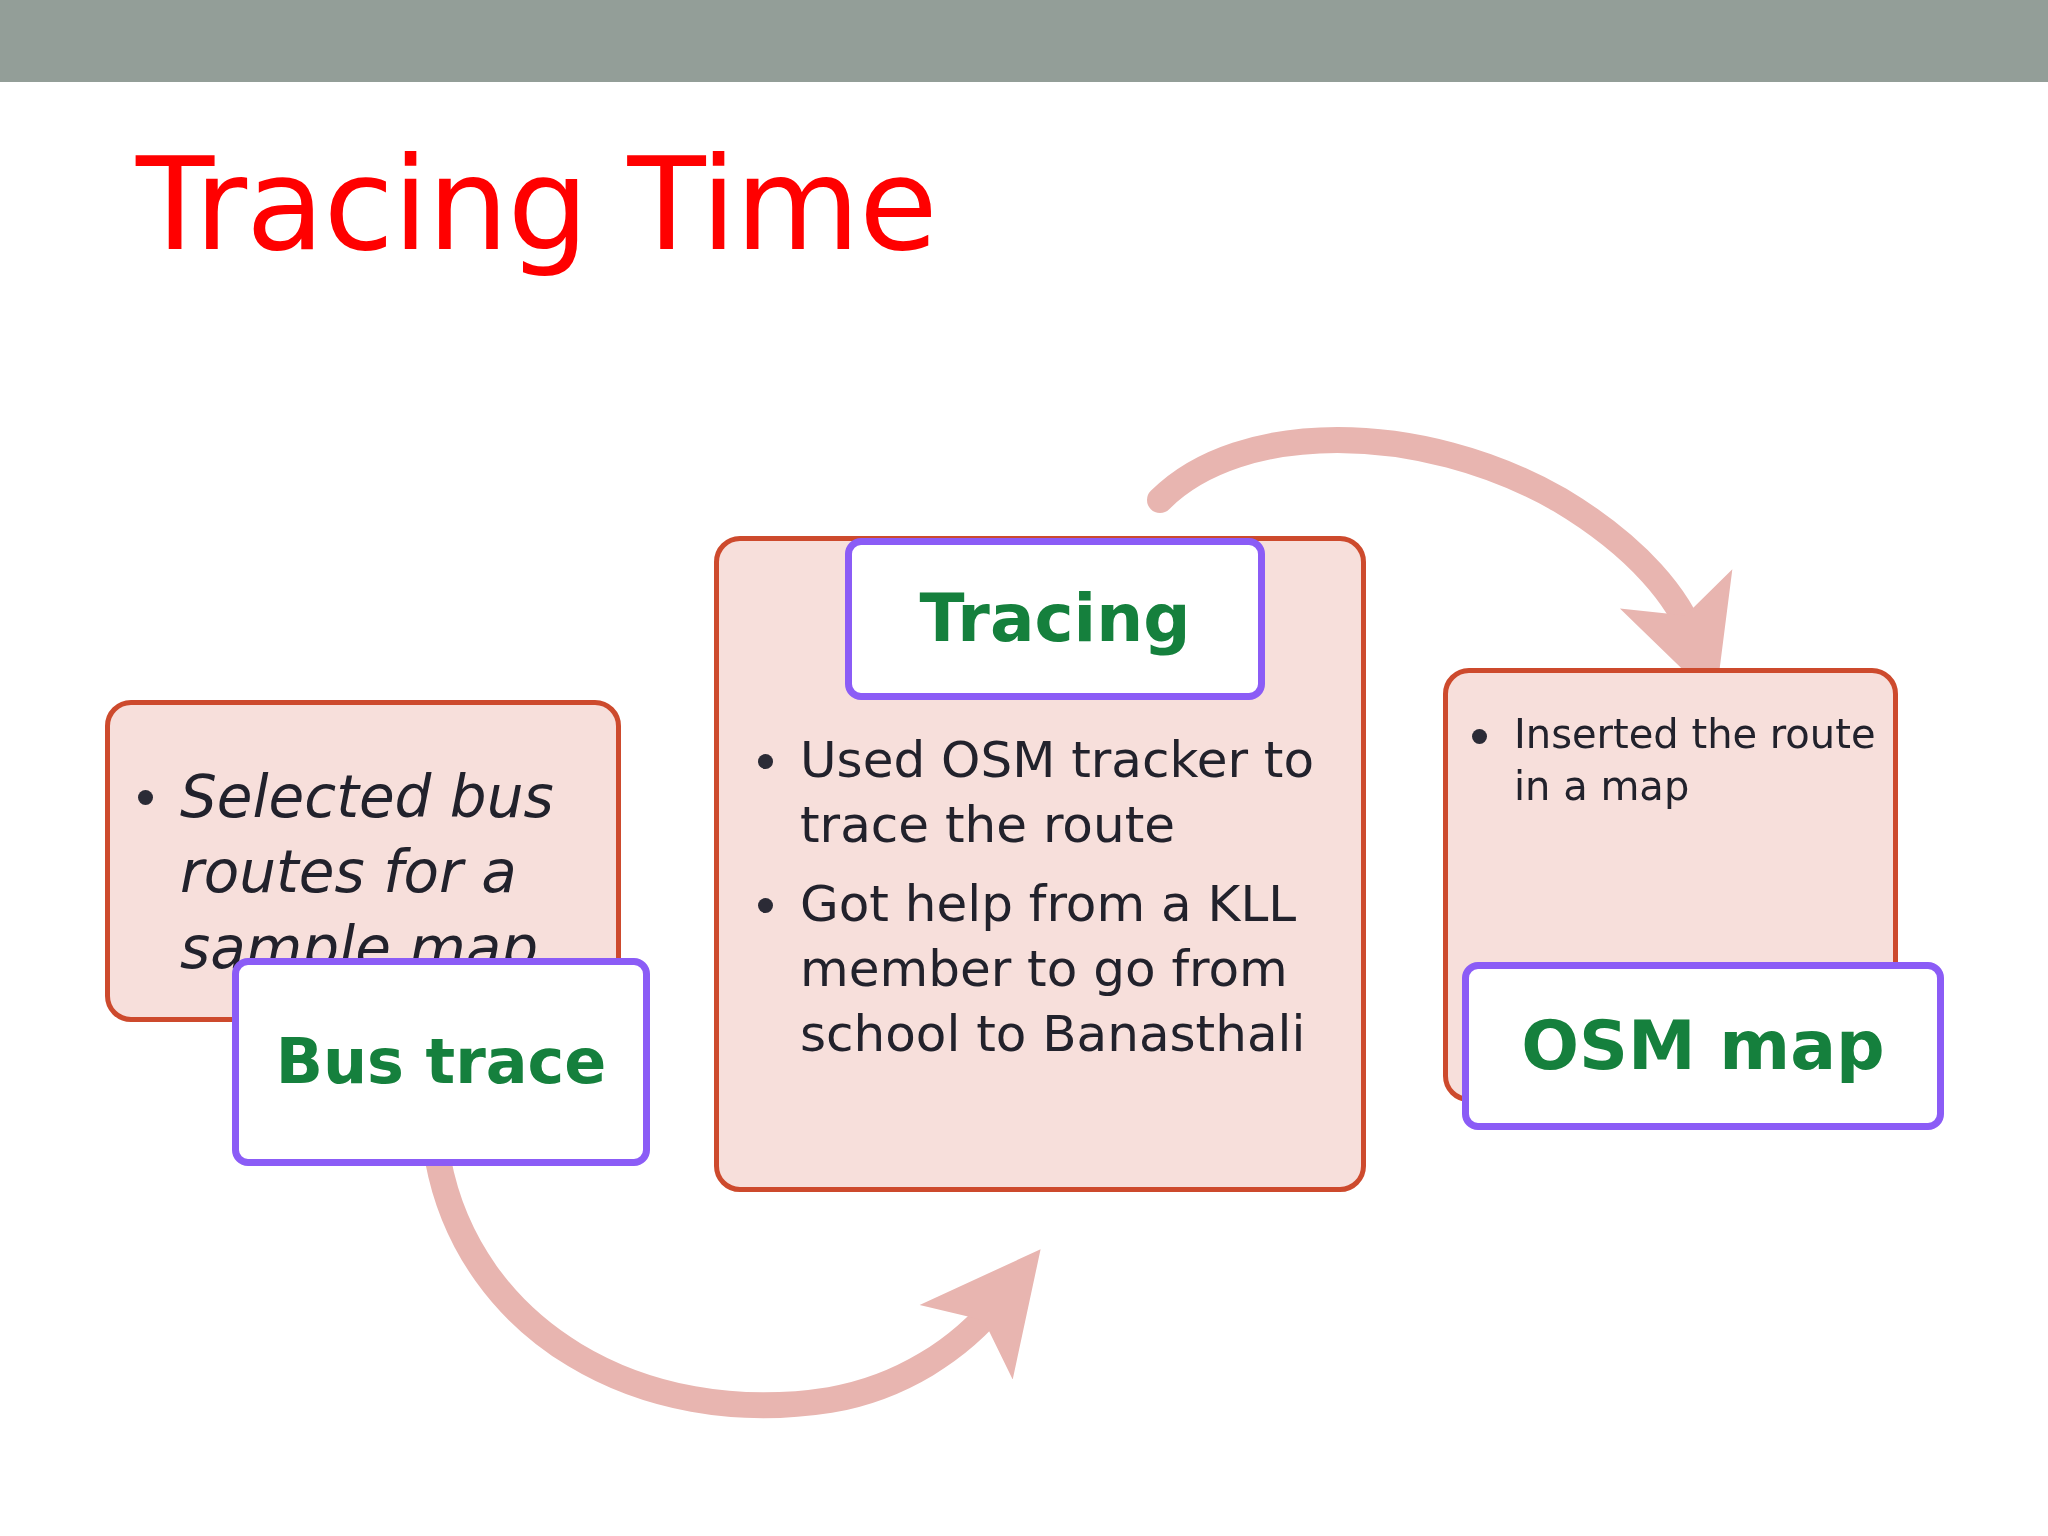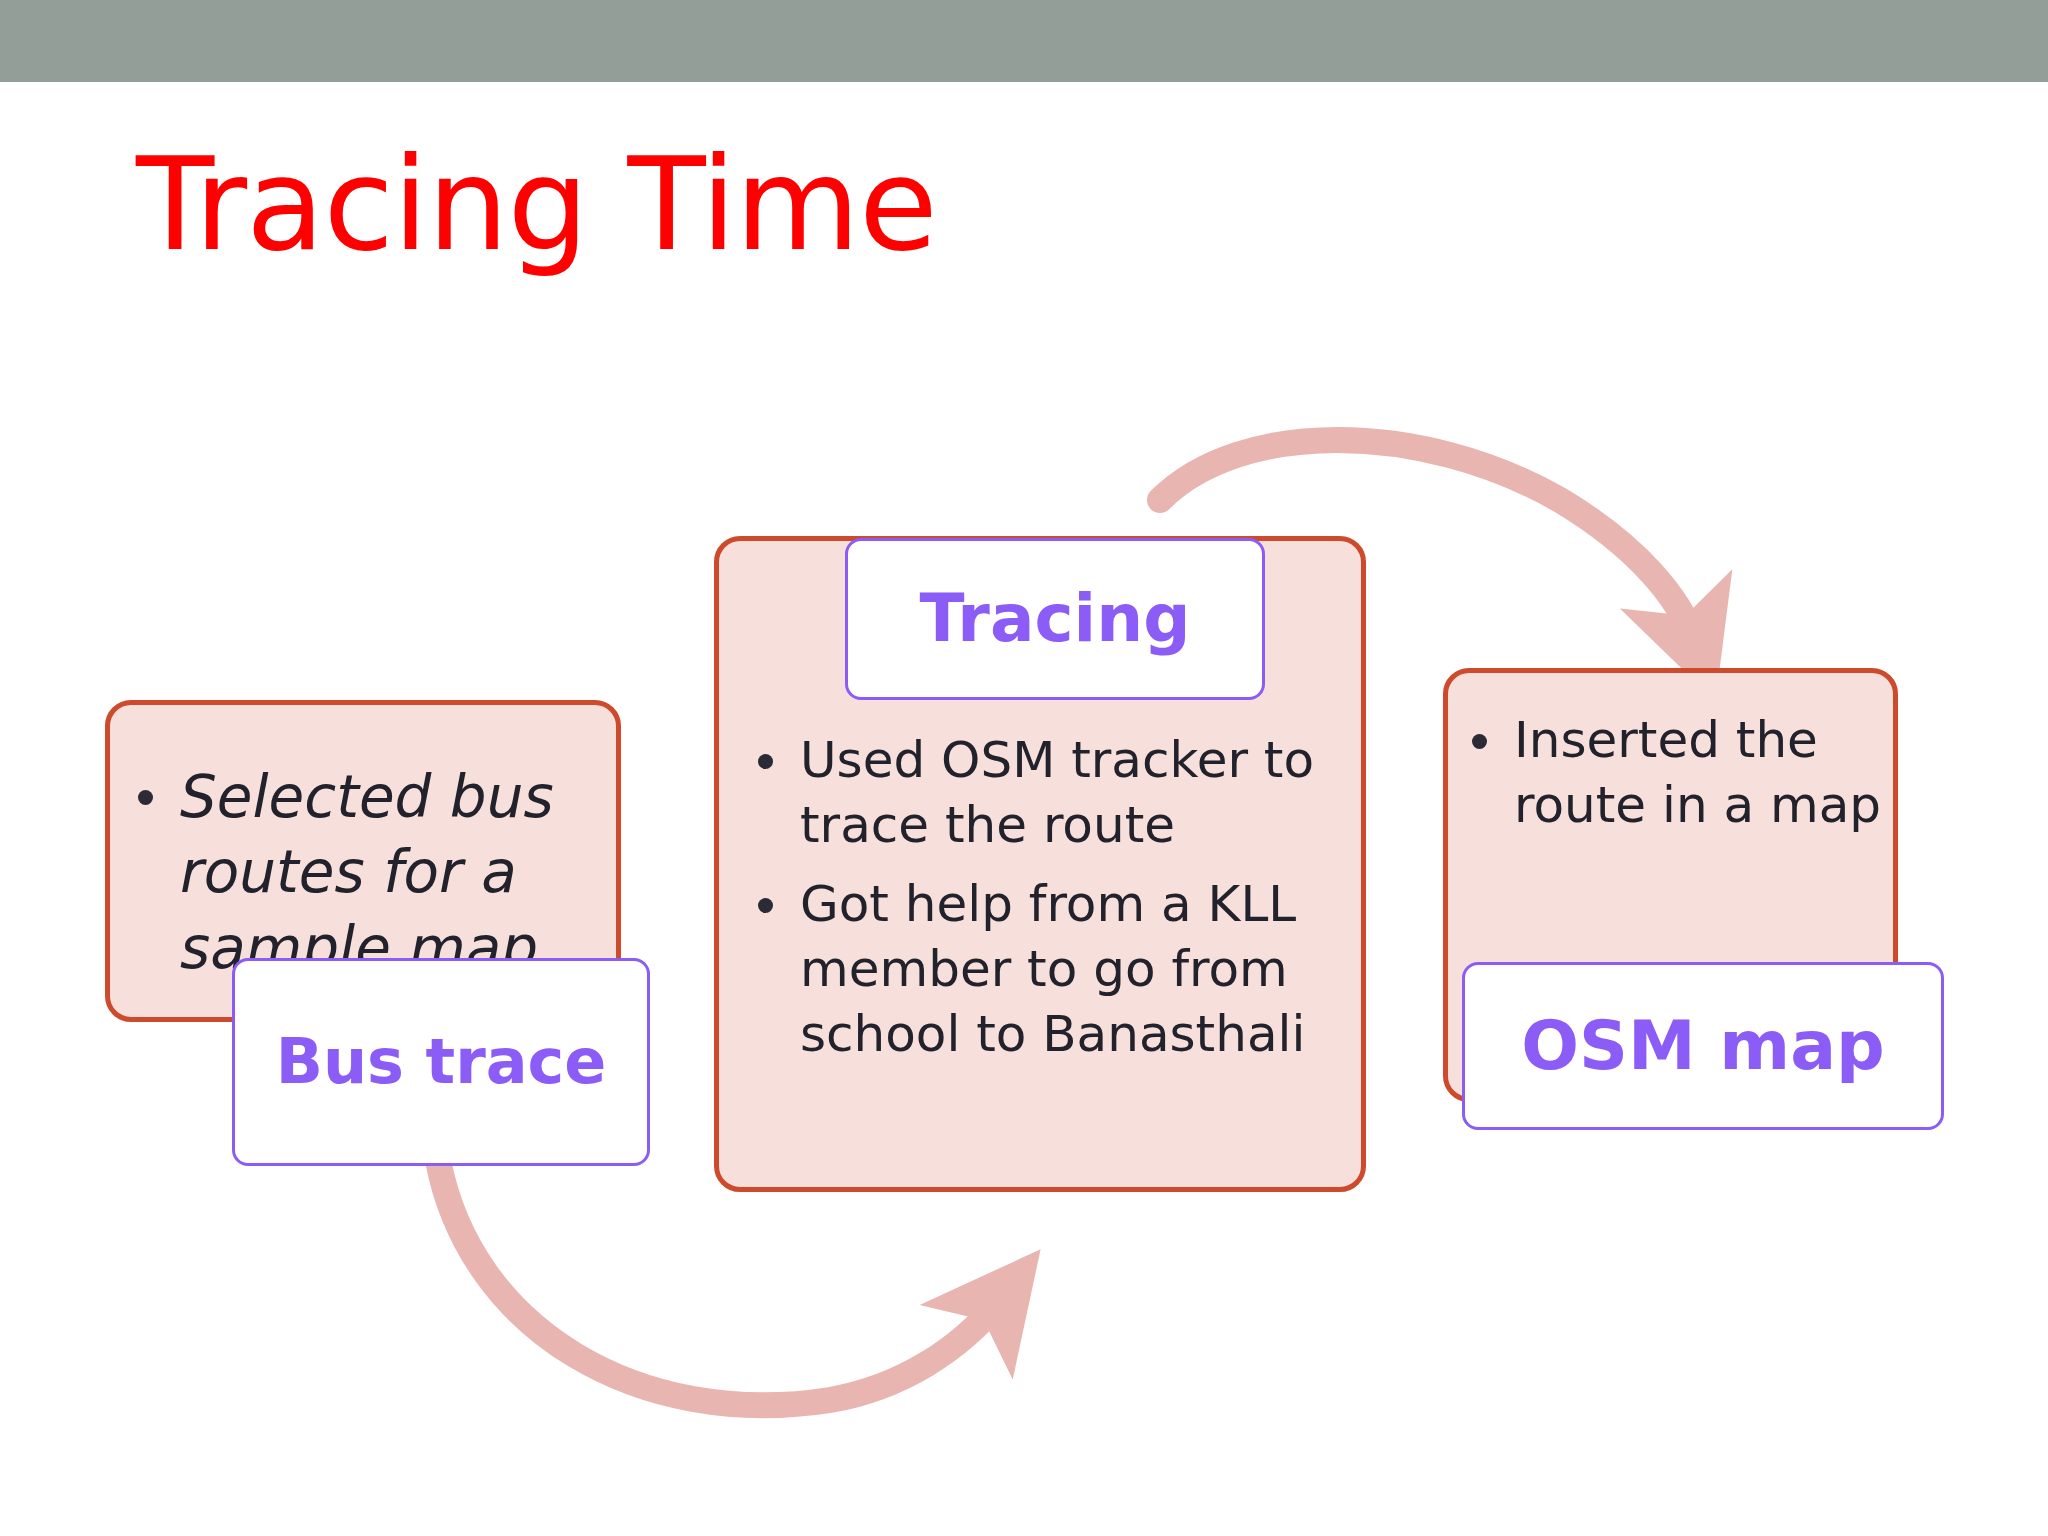--- a/index.html
+++ b/index.html
@@ -53,28 +53,28 @@
   .pinkbox {
     position: absolute;
     background: #f7dfdb;
     border: 5px solid #cd4a2d;
     border-radius: 26px;
     box-sizing: border-box;
   }
   .whitebox {
     position: absolute;
     background: #ffffff;
-    border: 3px solid #8b5cf6;
+    border: 7px solid #8b5cf6;
     border-radius: 16px;
     box-sizing: border-box;
     display: flex;
     align-items: center;
     justify-content: center;
     text-align: center;
-    color: #8b5cf6;
+    color: #15803d;
     font-weight: bold;
     font-family: "DejaVu Sans", sans-serif;
     line-height: 1.12;
   }
   .bullets {
     list-style: none;
     margin: 0;
     padding: 0;
     color: #22222c;
     font-family: "DejaVu Sans", sans-serif;
@@ -151,21 +151,21 @@
     left: 1443px;
     top: 668px;
     width: 455px;
     height: 434px;
   }
   #right-bullets {
     position: absolute;
     left: 1462px;
     top: 708px;
     width: 420px;
-    font-size: 50px;
+    font-size: 40px;
     line-height: 1.30;
   }
   #osm-map-label {
     left: 1462px;
     top: 962px;
     width: 482px;
     height: 168px;
     font-size: 68px;
     z-index: 6;
     text-align: right;

